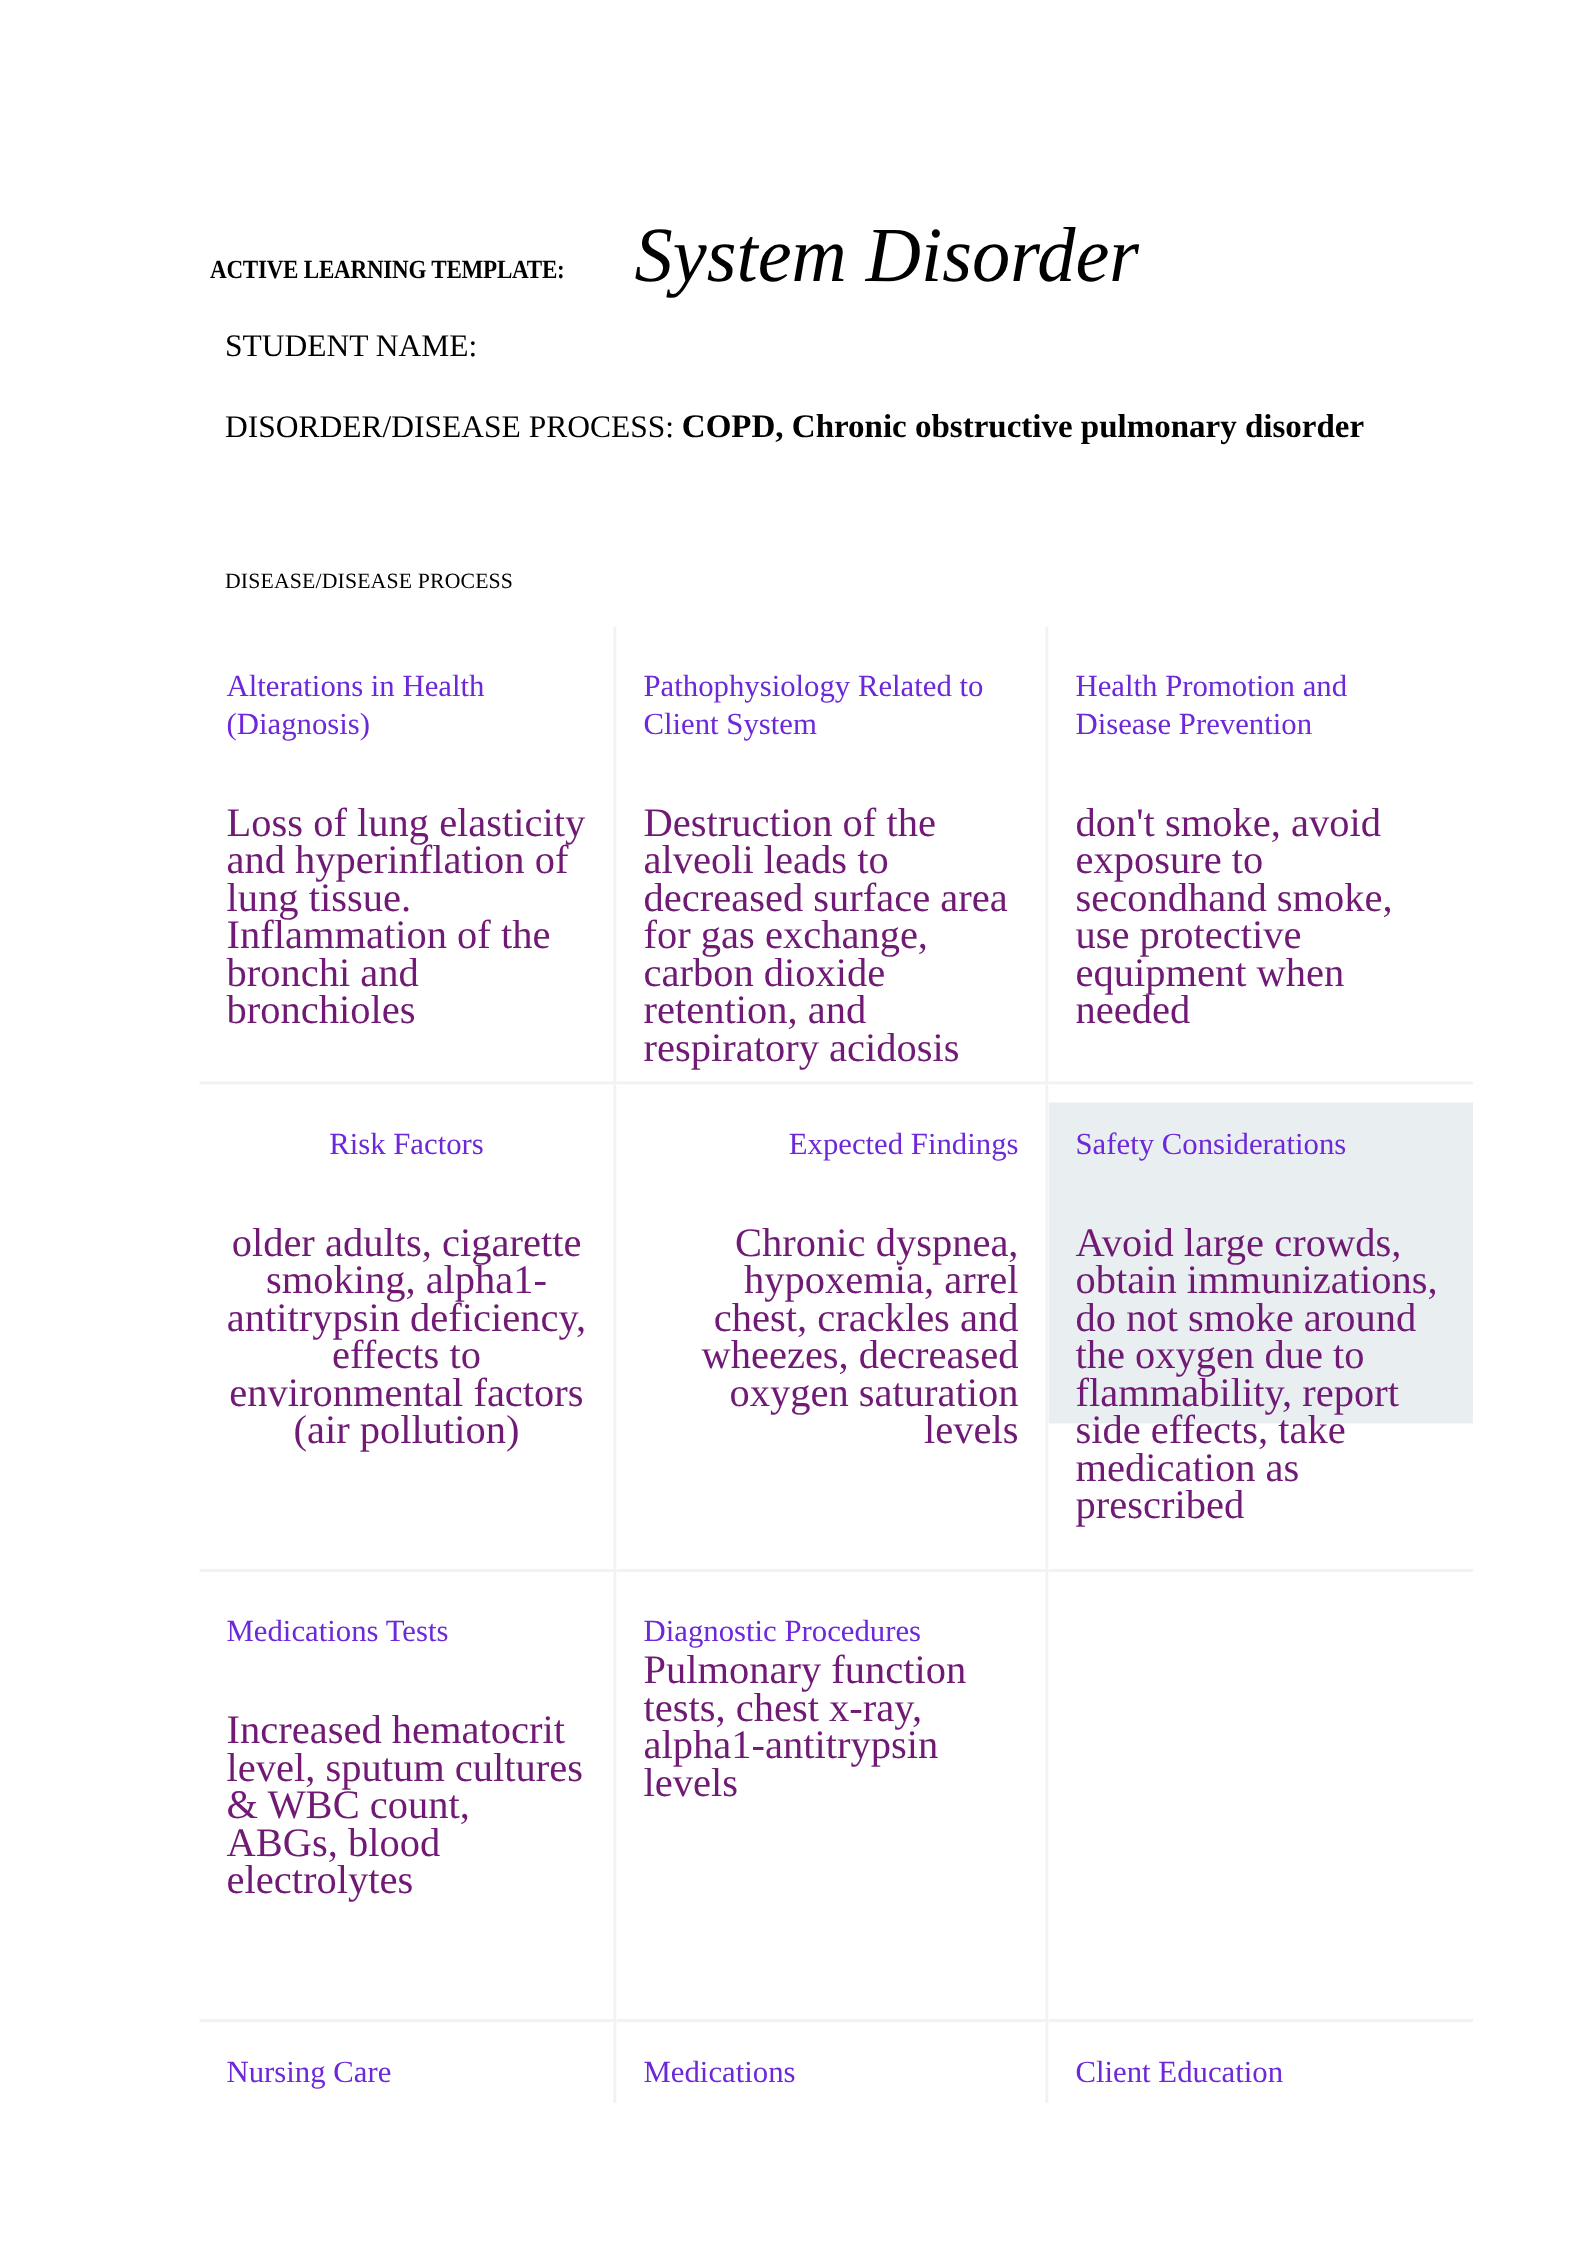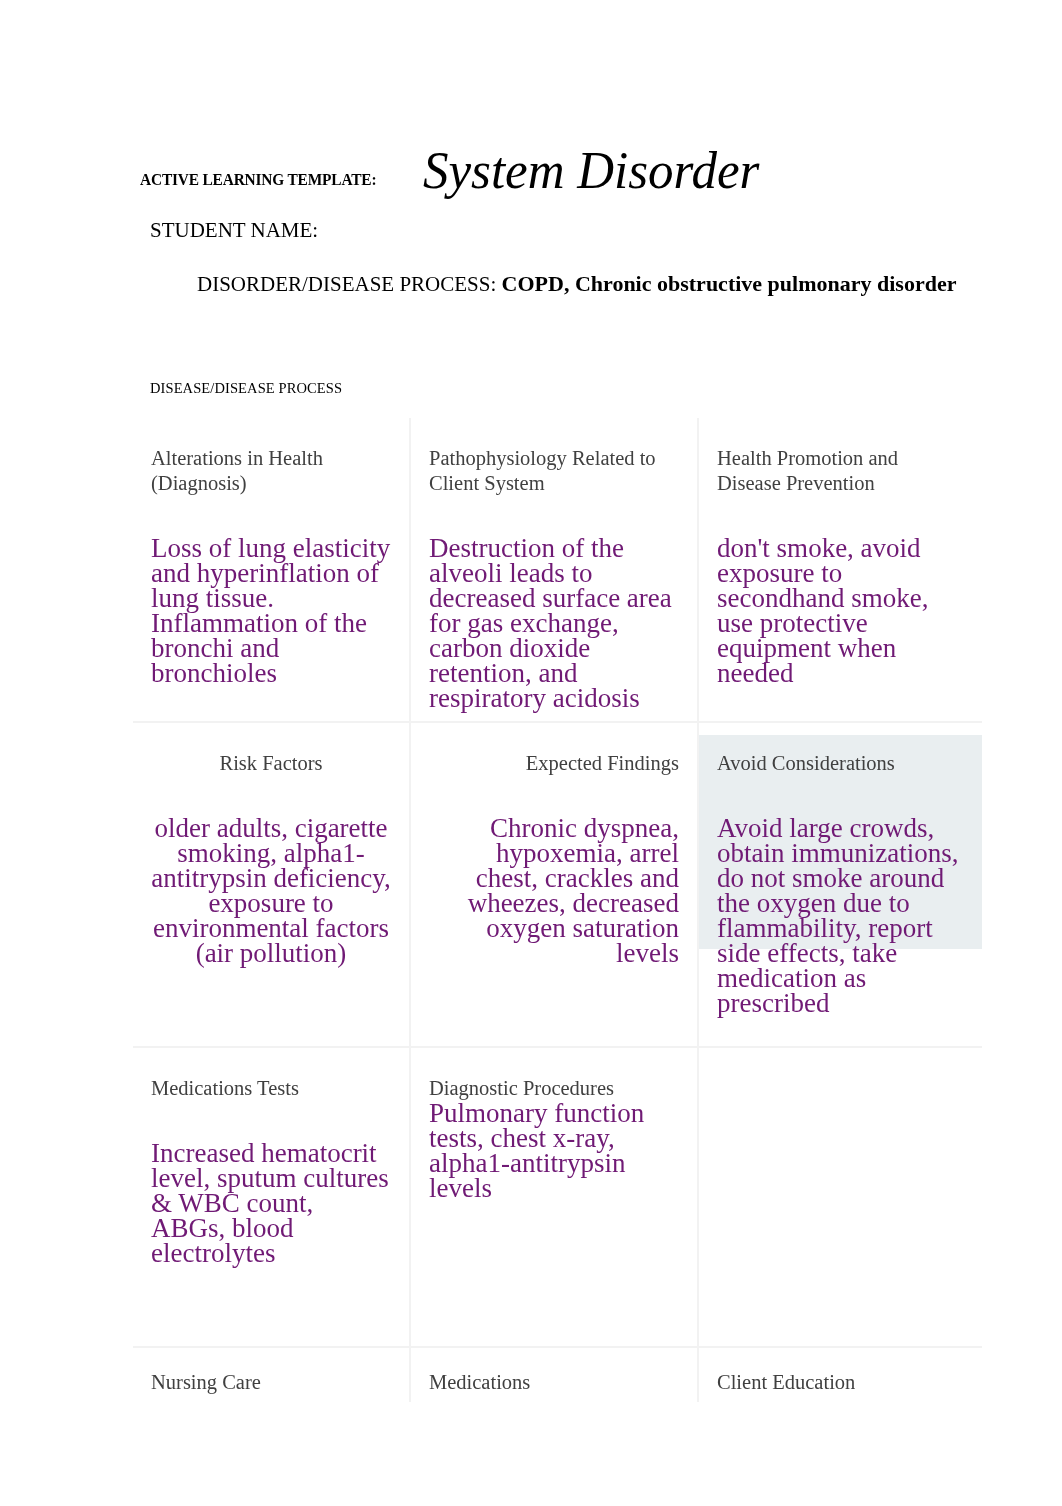--- a/index.html
+++ b/index.html
@@ -68,21 +68,20 @@
     line-height: 32px;
     white-space: nowrap;
   }
   .field-student {
     top: 214px;
   }
   .field-disorder {
     top: 268px;
     white-space: normal;
     width: 815px;
-    margin-left: 47px;
   }
   .field-disorder .field-value {
     font-weight: bold;
     font-size: 22px;
   }
 
   .section-label {
     position: absolute;
     left: 150px;
     top: 380px;
@@ -107,21 +106,21 @@
     box-sizing: border-box;
     border-right: 2px solid #f2f2f2;
     border-bottom: 2px solid #f2f2f2;
     padding: 28px 18px 14px 18px;
     overflow: hidden;
     position: relative;
   }
   .cell.last-col { border-right: none; }
 
   .cell-title {
-    color: #404040;
+    color: #6d28d9;
     font-size: 20.5px;
     line-height: 25px;
     margin: 0;
     font-weight: normal;
   }
   .cell-body {
     font-size: 27px;
     line-height: 25px;
     margin: 40px 0 0 0;
     color: #701a75;
@@ -187,29 +186,29 @@
       <div class="cell row1 r1" style="height: 305px;">
         <div class="cell-title">Pathophysiology Related to Client System</div>
         <div class="cell-body">Destruction of the alveoli leads to decreased surface area for gas exchange, carbon dioxide retention, and respiratory acidosis</div>
       </div>
       <div class="cell row1 last-col r1" style="height: 305px;">
         <div class="cell-title">Health Promotion and Disease Prevention</div>
         <div class="cell-body">don't smoke, avoid exposure to secondhand smoke, use protective equipment when needed</div>
       </div>
       <div class="cell row2 r2" style="height: 325px; text-align: center;">
         <div class="cell-title">Risk Factors</div>
-        <div class="cell-body">older adults, cigarette smoking, alpha1-antitrypsin deficiency, exposure to environmental factors (air pollution)</div>
+        <div class="cell-body">older adults, cigarette smoking, alpha1-antitrypsin deficiency, effects to environmental factors (air pollution)</div>
       </div>
       <div class="cell row2 r2" style="height: 325px; text-align: right;">
         <div class="cell-title">Expected Findings</div>
         <div class="cell-body">Chronic dyspnea, hypoxemia, arrel chest, crackles and wheezes, decreased oxygen saturation levels</div>
       </div>
       <div class="cell row2 last-col r2 highlighted" style="height: 325px;">
         <div class="hl"></div>
-        <div class="cell-title">Avoid Considerations</div>
+        <div class="cell-title">Safety Considerations</div>
         <div class="cell-body">Avoid large crowds, obtain immunizations, do not smoke around the oxygen due to flammability, report side effects, take medication as prescribed</div>
       </div>
       <div class="cell row3 r3" style="height: 300px;">
         <div class="cell-title">Medications Tests</div>
         <div class="cell-body">Increased hematocrit level, sputum cultures &amp; WBC count, ABGs, blood electrolytes</div>
       </div>
       <div class="cell row3 r3" style="height: 300px;">
         <div class="cell-title">Diagnostic Procedures</div>
         <div class="cell-body tight">Pulmonary function tests, chest x-ray, alpha1-antitrypsin levels</div>
       </div>

